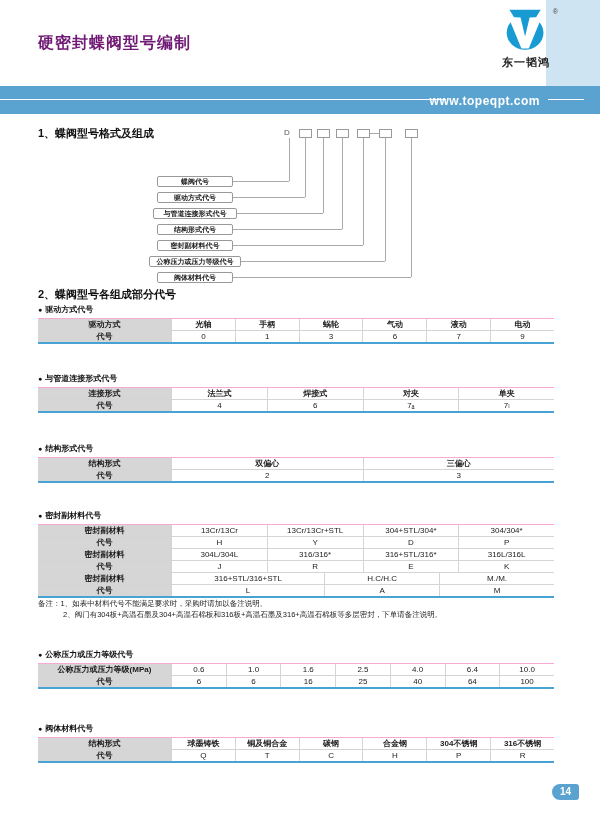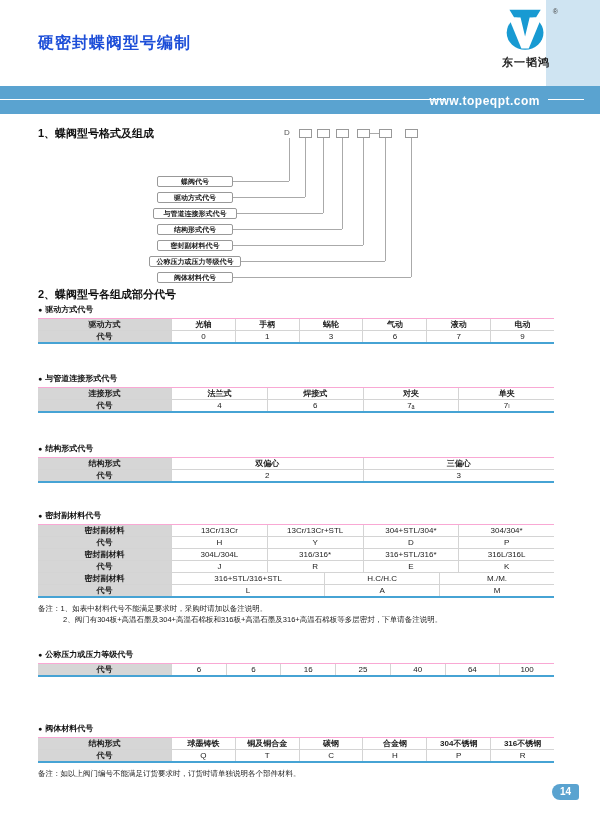--- a/index.html
+++ b/index.html
@@ -2,21 +2,21 @@
 <html><head>
 <meta charset="utf-8">
 <style>
   html,body{margin:0;padding:0;}
   body{width:600px;height:819px;position:relative;background:#ffffff;
        font-family:"Liberation Sans","DejaVu Sans",sans-serif;color:#1a1a1a;overflow:hidden;}
 
   
   .side-band{position:absolute;top:0;right:0;width:54px;height:86px;background:#cfe4f2;}
   .page-title{position:absolute;top:33px;left:38px;font-size:16px;font-weight:bold;
-              letter-spacing:1px;color:#1d4ed8;}
+              letter-spacing:1px;color:#701a75;}
   .logo-block{position:absolute;top:8px;left:497px;width:58px;text-align:center;}
   .logo-block svg{display:block;margin:0 auto;}
   .brand-name{font-size:11px;font-weight:bold;letter-spacing:1px;color:#222;margin-top:1px;}
   .reg-mark{position:absolute;top:0px;right:-3px;font-size:7px;color:#444;}
 
   .site-bar{position:absolute;top:86px;left:0;width:600px;height:28px;background:#5aa3d0;}
   .bar-line-left{position:absolute;top:13px;left:0;width:446px;height:1px;background:#ffffff;}
   .bar-line-right{position:absolute;top:13px;right:16px;width:36px;height:1px;background:#ffffff;}
   .site-url{position:absolute;top:8px;right:60px;font-size:12px;font-weight:bold;color:#ffffff;
             letter-spacing:0.5px;}
@@ -39,21 +39,21 @@
   .tcap .bullet{font-size:7px;margin-right:3px;}
   .ctable{margin-top:3px;border-top:1px solid #f9a8d4;border-bottom:2px solid #46a3d4;}
   .trow{display:flex;height:11px;border-bottom:1px solid #d4d4d4;}
   .trow.last{border-bottom:none;}
   .tlabel{width:133px;flex:0 0 133px;background:#d6d6d6;font-weight:bold;font-size:8px;
           display:flex;align-items:center;justify-content:center;}
   .tcells{flex:1;display:flex;}
   .tcell{display:flex;align-items:center;justify-content:center;font-size:8px;
          border-left:1px solid #d4d4d4;box-sizing:border-box;color:#222;}
   .tcell.b{font-weight:bold;}
-  .tnotes{margin-top:5px;}
+  .tnotes{}
   .tnote{font-size:7.5px;line-height:11px;color:#222;}
   .tnote.indent{padding-left:25px;}
 
   
   .page-badge{position:absolute;top:784px;left:552px;width:27px;height:16px;background:#5aa3d0;
               border-radius:8px 3px 3px 8px;color:#fff;font-size:10px;font-weight:bold;
               text-align:center;line-height:16px;}
 </style>
 </head>
 <body>
@@ -240,20 +240,32 @@
       </div>
     </div>
     <div class="tnotes">
       <div class="tnote">备注：1、如表中材料代号不能满足要求时，采购时请加以备注说明。</div>
       <div class="tnote indent">2、阀门有304板+高温石墨及304+高温石棉板和316板+高温石墨及316+高温石棉板等多层密封，下单请备注说明。</div>
     </div>
   </section>
 <section class="tsec" style="top:650px;">
     <div class="tcap"><span class="bullet">●</span>公称压力或压力等级代号</div>
     <div class="ctable">
+      <div class="trow">
+        <div class="tlabel">公称压力或压力等级(MPa)</div>
+        <div class="tcells">
+          <div class="tcell" style="width: 14.2857%;">0.6</div>
+          <div class="tcell" style="width: 14.2857%;">1.0</div>
+          <div class="tcell" style="width: 14.2857%;">1.6</div>
+          <div class="tcell" style="width: 14.2857%;">2.5</div>
+          <div class="tcell" style="width: 14.2857%;">4.0</div>
+          <div class="tcell" style="width: 14.2857%;">6.4</div>
+          <div class="tcell" style="width: 14.2857%;">10.0</div>
+        </div>
+      </div>
       <div class="trow last">
         <div class="tlabel">代号</div>
         <div class="tcells">
           <div class="tcell" style="width: 14.2857%;">6</div>
           <div class="tcell" style="width: 14.2857%;">6</div>
           <div class="tcell" style="width: 14.2857%;">16</div>
           <div class="tcell" style="width: 14.2857%;">25</div>
           <div class="tcell" style="width: 14.2857%;">40</div>
           <div class="tcell" style="width: 14.2857%;">64</div>
           <div class="tcell" style="width: 14.2857%;">100</div>
@@ -280,18 +292,15 @@
         <div class="tcells">
           <div class="tcell" style="width: 16.6667%;">Q</div>
           <div class="tcell" style="width: 16.6667%;">T</div>
           <div class="tcell" style="width: 16.6667%;">C</div>
           <div class="tcell" style="width: 16.6667%;">H</div>
           <div class="tcell" style="width: 16.6667%;">P</div>
           <div class="tcell" style="width: 16.6667%;">R</div>
         </div>
       </div>
     </div>
-    <div class="tnotes">
-      <div class="tnote">备注：如以上阀门编号不能满足订货要求时，订货时请单独说明各个部件材料。</div>
-    </div>
   </section>
 
 <div class="page-badge">14</div>
 
 </body></html>

